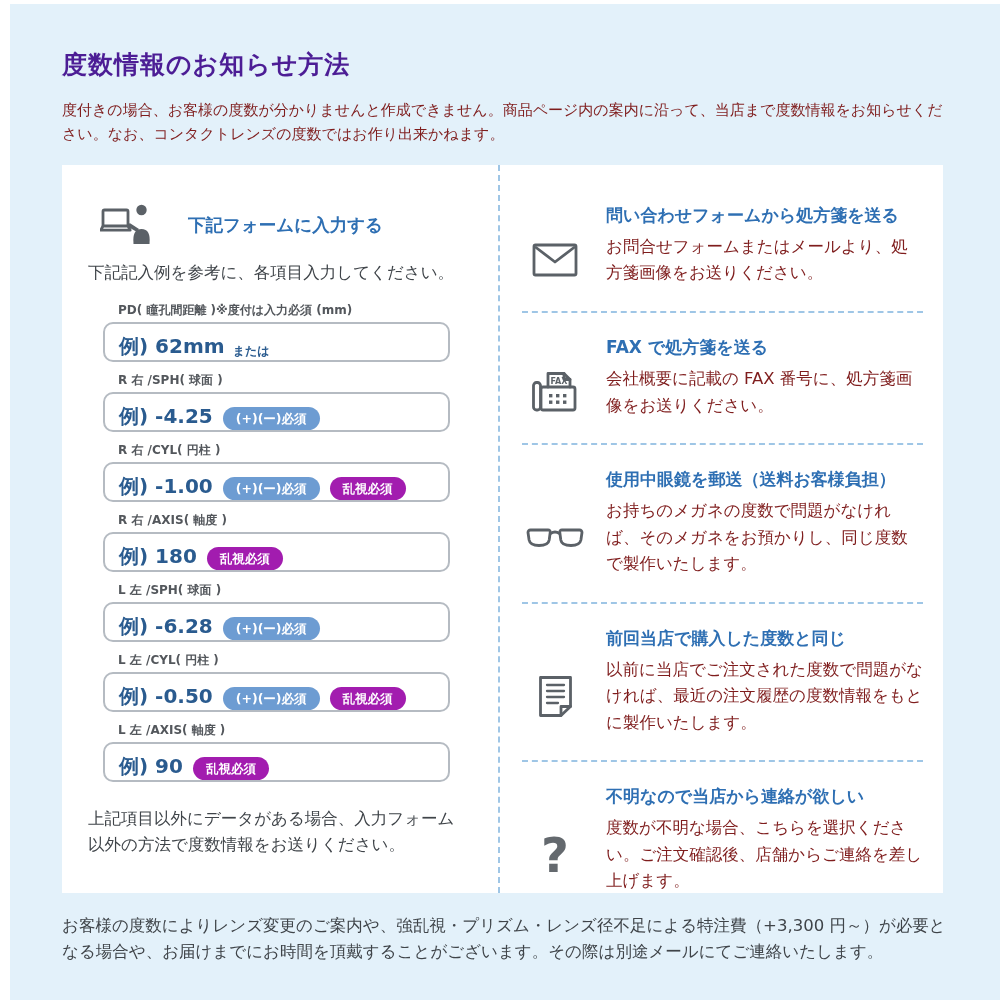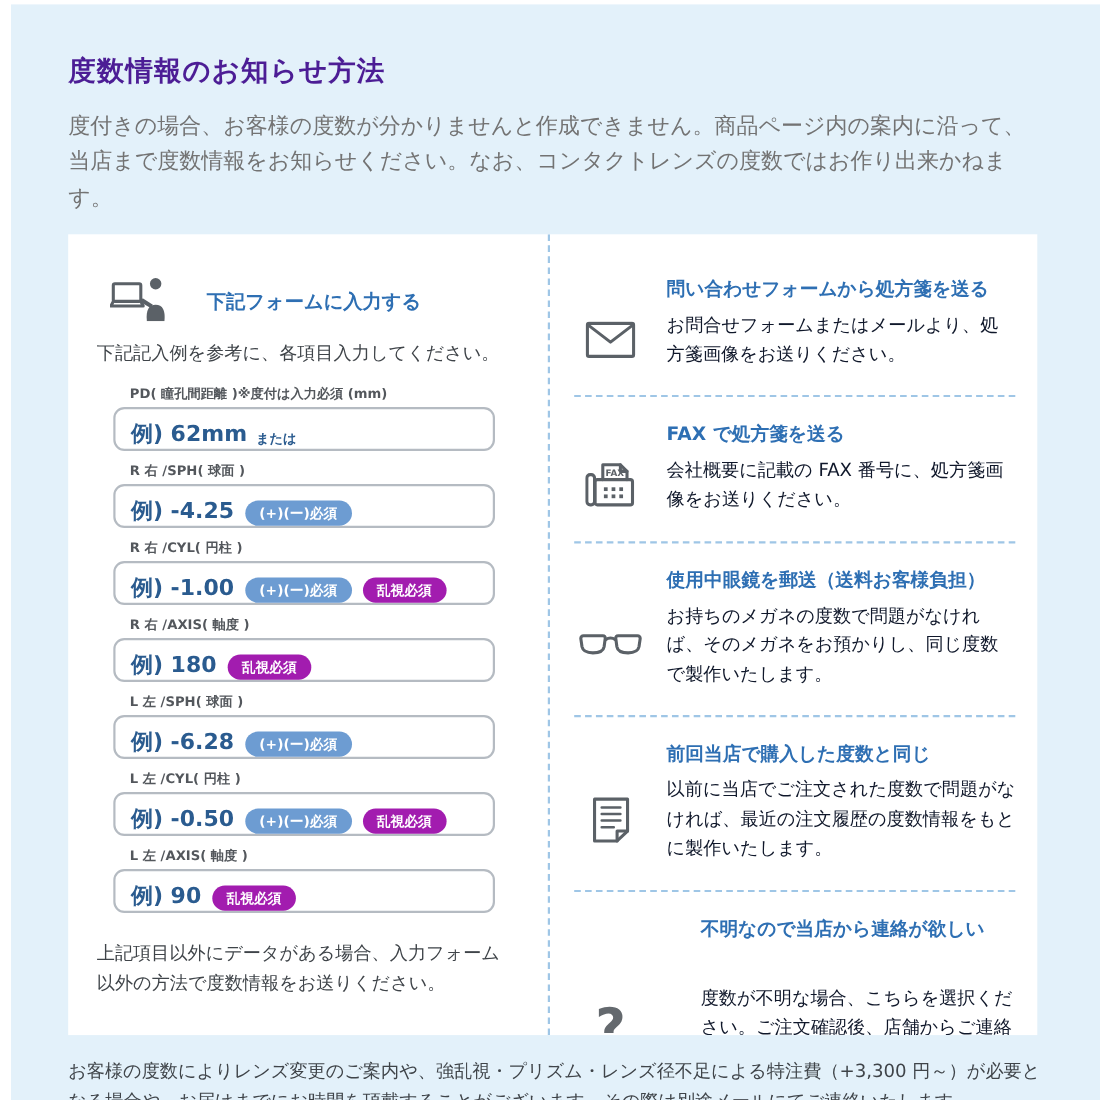--- a/index.html
+++ b/index.html
@@ -12,21 +12,21 @@
   .page {
     position:absolute; left:10px; top:4px; right:0; bottom:0;
     background:#e3f1fa; overflow:hidden;
   }
   .inner { padding:44px 0 0 52px; }
   .page-title {
     font-size:25px; font-weight:bold; color:#4c1d95; margin:0 0 17px 0;
     letter-spacing:1px;
   }
   .page-desc {
-    font-size:20px; color:#737373; line-height:1.62; width:888px; margin:0;
+    font-size:15px; color:#7f1d1d; line-height:1.62; width:888px; margin:0;
     font-weight:500;
   }
   .card {
     background:#ffffff; width:881px; height:728px; margin-top:18px;
     display:flex; overflow:hidden;
   }
   
   .left-col {
     width:438px; flex:0 0 438px; padding:38px 24px 0 26px;
     border-right:2px dashed #9fc6e6;
@@ -55,32 +55,32 @@
   .form-note {
     font-size:16.5px; color:#3f4449; line-height:1.6; margin:24px 0 0 0;
     width:380px; font-weight:500;
   }
   
   .right-col { flex:1; padding:40px 20px 0 22px; }
   .method {
     display:grid; grid-template-columns:84px 1fr;
     padding:0 0 24px 0; border-bottom:2px dashed #9fc6e6; margin-bottom:24px;
   }
-  .method.last { border-bottom:none; margin-bottom:0;gap:31px; }
+  .method.last { border-bottom:none; margin-bottom:0; }
   .m-title {
     grid-column:2; font-size:17px; font-weight:bold; color:#2e6fb3;
     margin:0 0 9px 0; line-height:1.2;
   }
   .m-icon {
     grid-column:1; grid-row:2; display:flex; align-items:center;
     justify-content:center; padding-right:18px;
   }
   .m-body {
     grid-column:2; grid-row:2; font-size:16.5px; line-height:1.6;
-    color:#0f172a; margin:0; font-weight:500;
+    color:#7f1d1d; margin:0; font-weight:500;
   }
   .qmark { font-size:48px; font-weight:bold; color:#64696e; line-height:1; }
   .footer-note {
     font-size:16.5px; color:#3f4449; line-height:1.62; width:900px;
     margin:20px 0 0 0; font-weight:500;
   }
   svg .stroke { fill:none; stroke:#5b6167; stroke-width:2.8; stroke-linejoin:round; stroke-linecap:round; }
 </style>
 </head>
 <body>

